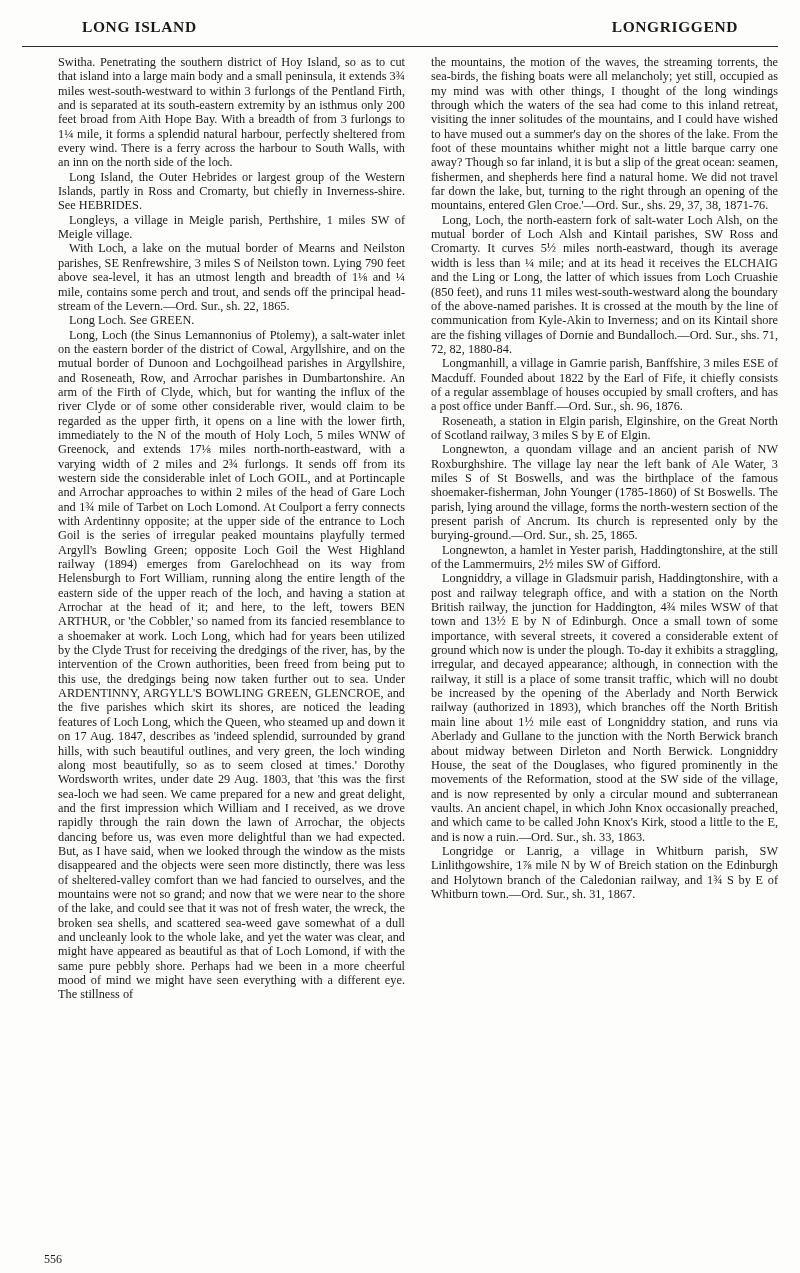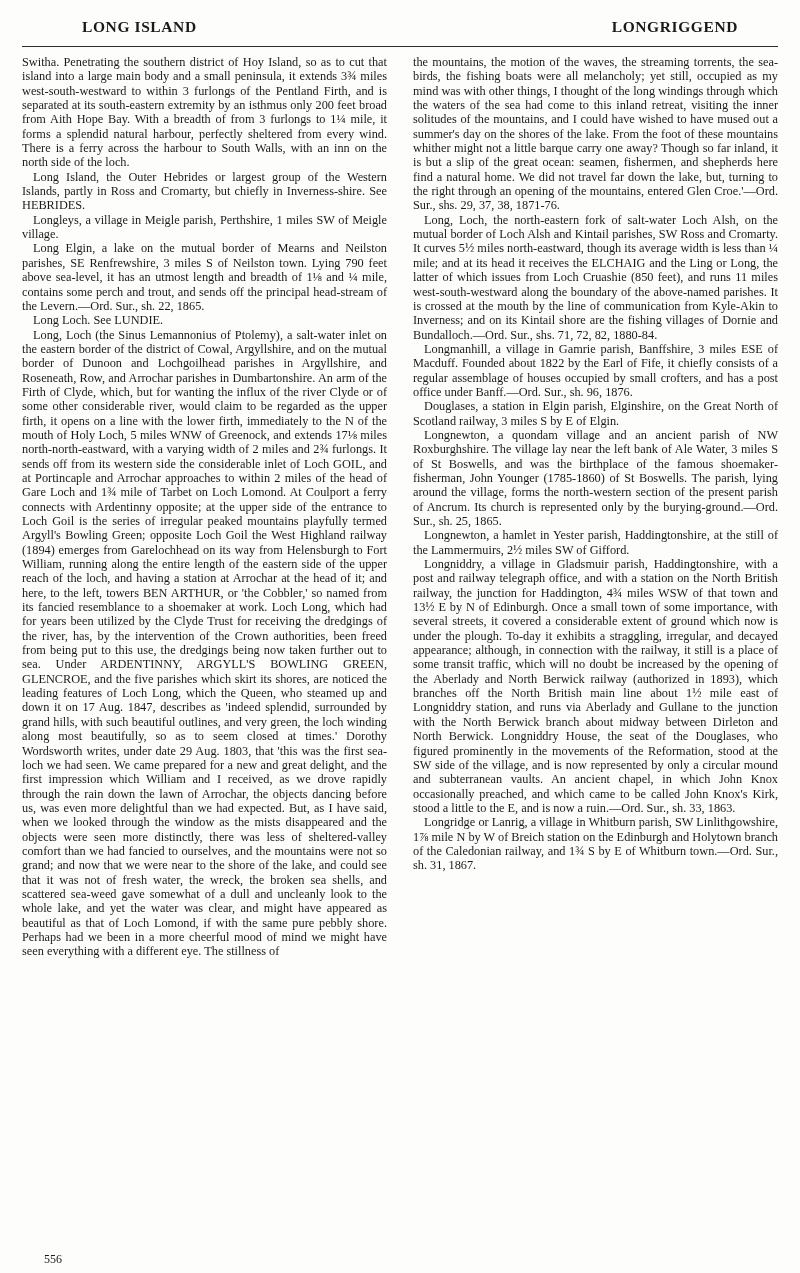--- a/index.html
+++ b/index.html
@@ -39,20 +39,21 @@
   .rule {
     border: none;
     border-top: 1px solid #2b2b2b;
     margin: 4px 0 8px 0;
     height: 0;
   }
   .columns {
     display: flex;
     gap: 26px;
     height: 1170px;
+    margin-left: 36px;
   }
   .col {
     width: 366px;
     font-size: 12.3px;
     line-height: 14.35px;
     text-align: justify;
     text-justify: inter-word;
     hyphens: manual;
   }
   .col p {
@@ -85,30 +86,30 @@
   </div>
 
   <hr class="rule">
 
   <div class="columns">
 
     <div class="col">
       <p><span>Switha. Penetrating the southern district of Hoy Island, so as to cut that island into a large main body and a small peninsula, it extends 3¾ miles west-south-westward to within 3 furlongs of the Pentland Firth, and is separated at its south-eastern extremity by an isthmus only 200 feet broad from Aith Hope Bay. With a breadth of from 3 furlongs to 1¼ mile, it forms a splendid natural harbour, perfectly sheltered from every wind. There is a ferry across the harbour to South Walls, with an inn on the north side of the loch.</span></p>
       <p class="hang"><b class="hw">Long Island,</b><span> the Outer Hebrides or largest group of the Western Islands, partly in Ross and Cromarty, but chiefly in Inverness-shire. See HEBRIDES.</span></p>
       <p class="hang"><b class="hw">Longleys,</b><span> a village in Meigle parish, Perthshire, 1 miles SW of Meigle village.</span></p>
-      <p class="hang"><b class="hw">Long Elgin,</b><span> a lake on the mutual border of Mearns and Neilston parishes, SE Renfrewshire, 3 miles S of Neilston town. Lying 790 feet above sea-level, it has an utmost length and breadth of 1⅛ and ¼ mile, contains some perch and trout, and sends off the principal head-stream of the Levern.—Ord. Sur., sh. 22, 1865.</span></p>
-      <p class="hang"><b class="hw">Long Loch.</b><span> See LUNDIE.</span></p>
+      <p class="hang"><b class="hw">With Loch,</b><span> a lake on the mutual border of Mearns and Neilston parishes, SE Renfrewshire, 3 miles S of Neilston town. Lying 790 feet above sea-level, it has an utmost length and breadth of 1⅛ and ¼ mile, contains some perch and trout, and sends off the principal head-stream of the Levern.—Ord. Sur., sh. 22, 1865.</span></p>
+      <p class="hang"><b class="hw">Long Loch.</b><span> See GREEN.</span></p>
       <p class="hang"><b class="hw">Long, Loch</b><span> (the Sinus Lemannonius of Ptolemy), a salt-water inlet on the eastern border of the district of Cowal, Argyllshire, and on the mutual border of Dunoon and Lochgoilhead parishes in Argyllshire, and Roseneath, Row, and Arrochar parishes in Dumbartonshire. An arm of the Firth of Clyde, which, but for wanting the influx of the river Clyde or of some other considerable river, would claim to be regarded as the upper firth, it opens on a line with the lower firth, immediately to the N of the mouth of Holy Loch, 5 miles WNW of Greenock, and extends 17⅛ miles north-north-eastward, with a varying width of 2 miles and 2¾ furlongs. It sends off from its western side the considerable inlet of Loch GOIL, and at Portincaple and Arrochar approaches to within 2 miles of the head of Gare Loch and 1¾ mile of Tarbet on Loch Lomond. At Coulport a ferry connects with Ardentinny opposite; at the upper side of the entrance to Loch Goil is the series of irregular peaked mountains playfully termed Argyll's Bowling Green; opposite Loch Goil the West Highland railway (1894) emerges from Garelochhead on its way from Helensburgh to Fort William, running along the entire length of the eastern side of the upper reach of the loch, and having a station at Arrochar at the head of it; and here, to the left, towers BEN ARTHUR, or 'the Cobbler,' so named from its fancied resemblance to a shoemaker at work. Loch Long, which had for years been utilized by the Clyde Trust for receiving the dredgings of the river, has, by the intervention of the Crown authorities, been freed from being put to this use, the dredgings being now taken further out to sea. Under ARDENTINNY, ARGYLL'S BOWLING GREEN, GLENCROE, and the five parishes which skirt its shores, are noticed the leading features of Loch Long, which the Queen, who steamed up and down it on 17 Aug. 1847, describes as 'indeed splendid, surrounded by grand hills, with such beautiful outlines, and very green, the loch winding along most beautifully, so as to seem closed at times.' Dorothy Wordsworth writes, under date 29 Aug. 1803, that 'this was the first sea-loch we had seen. We came prepared for a new and great delight, and the first impression which William and I received, as we drove rapidly through the rain down the lawn of Arrochar, the objects dancing before us, was even more delightful than we had expected. But, as I have said, when we looked through the window as the mists disappeared and the objects were seen more distinctly, there was less of sheltered-valley comfort than we had fancied to ourselves, and the mountains were not so grand; and now that we were near to the shore of the lake, and could see that it was not of fresh water, the wreck, the broken sea shells, and scattered sea-weed gave somewhat of a dull and uncleanly look to the whole lake, and yet the water was clear, and might have appeared as beautiful as that of Loch Lomond, if with the same pure pebbly shore. Perhaps had we been in a more cheerful mood of mind we might have seen everything with a different eye. The stillness of</span></p>
     </div>
 
     <div class="col">
       <p><span>the mountains, the motion of the waves, the streaming torrents, the sea-birds, the fishing boats were all melancholy; yet still, occupied as my mind was with other things, I thought of the long windings through which the waters of the sea had come to this inland retreat, visiting the inner solitudes of the mountains, and I could have wished to have mused out a summer's day on the shores of the lake. From the foot of these mountains whither might not a little barque carry one away? Though so far inland, it is but a slip of the great ocean: seamen, fishermen, and shepherds here find a natural home. We did not travel far down the lake, but, turning to the right through an opening of the mountains, entered Glen Croe.'—Ord. Sur., shs. 29, 37, 38, 1871-76.</span></p>
       <p class="hang"><b class="hw">Long, Loch,</b><span> the north-eastern fork of salt-water Loch Alsh, on the mutual border of Loch Alsh and Kintail parishes, SW Ross and Cromarty. It curves 5½ miles north-eastward, though its average width is less than ¼ mile; and at its head it receives the ELCHAIG and the Ling or Long, the latter of which issues from Loch Cruashie (850 feet), and runs 11 miles west-south-westward along the boundary of the above-named parishes. It is crossed at the mouth by the line of communication from Kyle-Akin to Inverness; and on its Kintail shore are the fishing villages of Dornie and Bundalloch.—Ord. Sur., shs. 71, 72, 82, 1880-84.</span></p>
       <p class="hang"><b class="hw">Longmanhill,</b><span> a village in Gamrie parish, Banffshire, 3 miles ESE of Macduff. Founded about 1822 by the Earl of Fife, it chiefly consists of a regular assemblage of houses occupied by small crofters, and has a post office under Banff.—Ord. Sur., sh. 96, 1876.</span></p>
-      <p class="hang"><b class="hw">Douglases,</b><span> a station in Elgin parish, Elginshire, on the Great North of Scotland railway, 3 miles S by E of Elgin.</span></p>
+      <p class="hang"><b class="hw">Roseneath,</b><span> a station in Elgin parish, Elginshire, on the Great North of Scotland railway, 3 miles S by E of Elgin.</span></p>
       <p class="hang"><b class="hw">Longnewton,</b><span> a quondam village and an ancient parish of NW Roxburghshire. The village lay near the left bank of Ale Water, 3 miles S of St Boswells, and was the birthplace of the famous shoemaker-fisherman, John Younger (1785-1860) of St Boswells. The parish, lying around the village, forms the north-western section of the present parish of Ancrum. Its church is represented only by the burying-ground.—Ord. Sur., sh. 25, 1865.</span></p>
       <p class="hang"><b class="hw">Longnewton,</b><span> a hamlet in Yester parish, Haddingtonshire, at the still of the Lammermuirs, 2½ miles SW of Gifford.</span></p>
       <p class="hang"><b class="hw">Longniddry,</b><span> a village in Gladsmuir parish, Haddingtonshire, with a post and railway telegraph office, and with a station on the North British railway, the junction for Haddington, 4¾ miles WSW of that town and 13½ E by N of Edinburgh. Once a small town of some importance, with several streets, it covered a considerable extent of ground which now is under the plough. To-day it exhibits a straggling, irregular, and decayed appearance; although, in connection with the railway, it still is a place of some transit traffic, which will no doubt be increased by the opening of the Aberlady and North Berwick railway (authorized in 1893), which branches off the North British main line about 1½ mile east of Longniddry station, and runs via Aberlady and Gullane to the junction with the North Berwick branch about midway between Dirleton and North Berwick. Longniddry House, the seat of the Douglases, who figured prominently in the movements of the Reformation, stood at the SW side of the village, and is now represented by only a circular mound and subterranean vaults. An ancient chapel, in which John Knox occasionally preached, and which came to be called John Knox's Kirk, stood a little to the E, and is now a ruin.—Ord. Sur., sh. 33, 1863.</span></p>
       <p class="hang"><b class="hw">Longridge</b><span> or Lanrig, a village in Whitburn parish, SW Linlithgowshire, 1⅞ mile N by W of Breich station on the Edinburgh and Holytown branch of the Caledonian railway, and 1¾ S by E of Whitburn town.—Ord. Sur., sh. 31, 1867.</span></p>
     </div>
 
   </div>
 
   <div class="folio">556</div>
 

